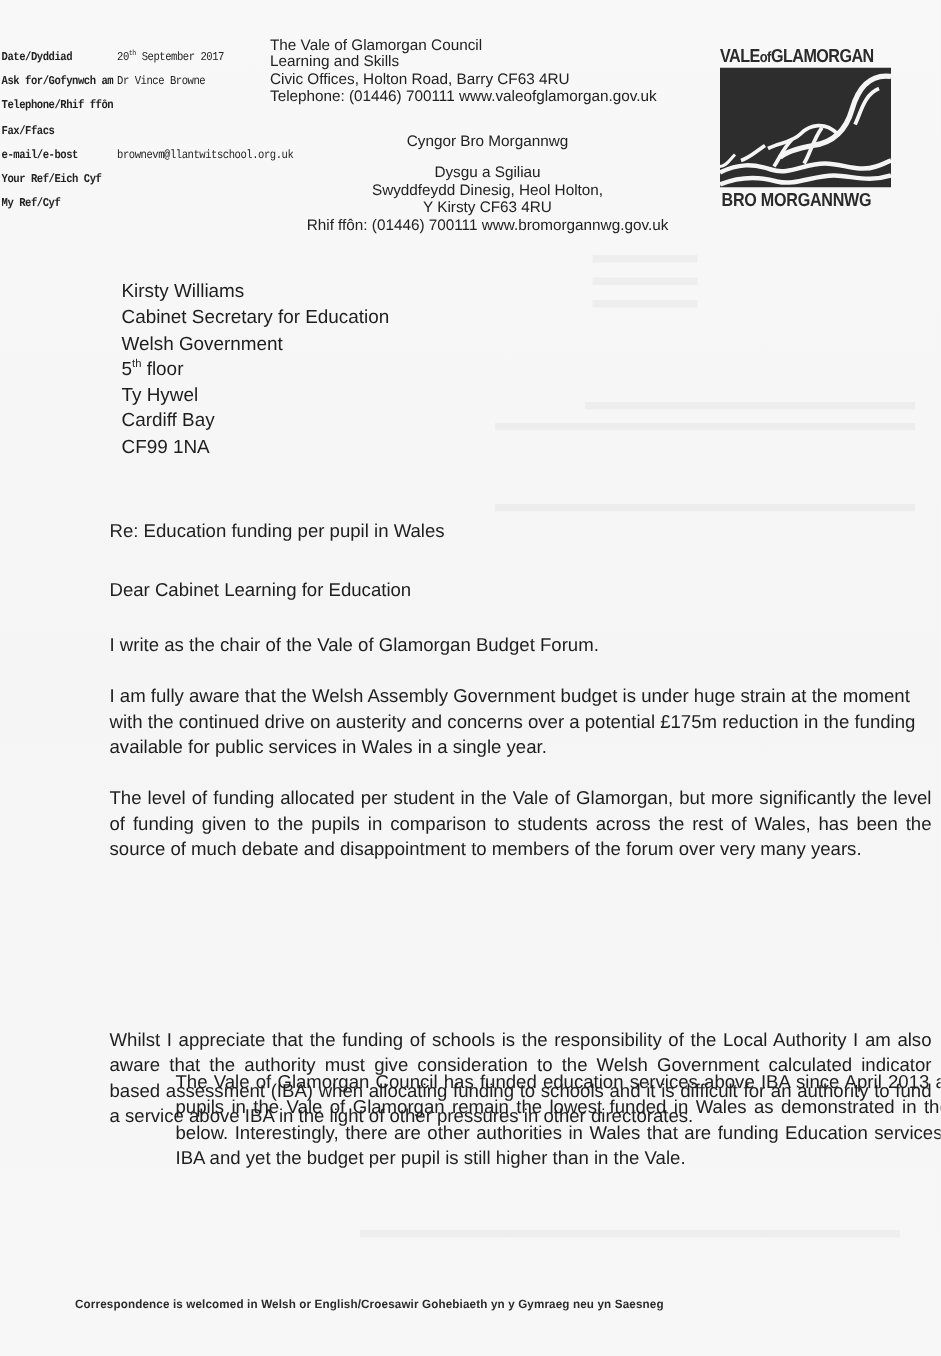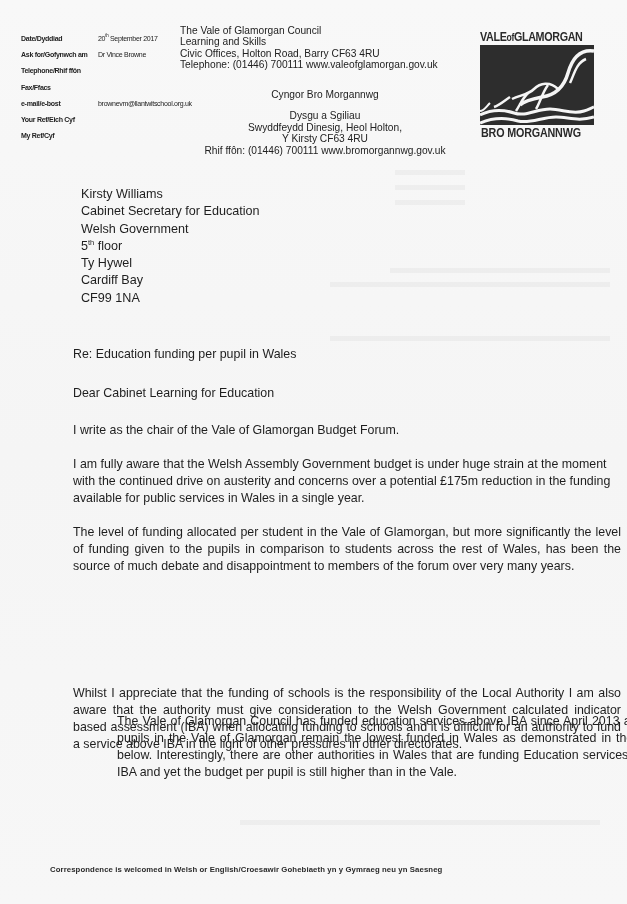--- a/index.html
+++ b/index.html
@@ -22,23 +22,22 @@
       background: linear-gradient(180deg, #f8f8f8 0%, #f5f5f5 50%, #f7f7f7 100%);
     }
     
     .meta {
       position: absolute;
       left: 1px;
       top: 31px;
       font-size: 8px;
       line-height: 16.2px;
       letter-spacing: -0.35px;
-      font-family: Liberation Sans, sans-serif;
+      font-family: Liberation Mono, monospace;
       color: #222;
-      padding-left: 20px;
     }
     .meta .row { height: 16.2px; white-space: nowrap; position: relative; }
     .meta .lbl { display: inline-block; width: 76px; font-weight: bold; transform: scaleX(0.88); transform-origin: left; }
     .meta .val { position: absolute; left: 77px; top: 0; transform: scaleX(0.88); transform-origin: left; }
     .meta sup { font-size: 5px; vertical-align: super; line-height: 0; }
 
     
     .council {
       position: absolute;
       left: 180px;

